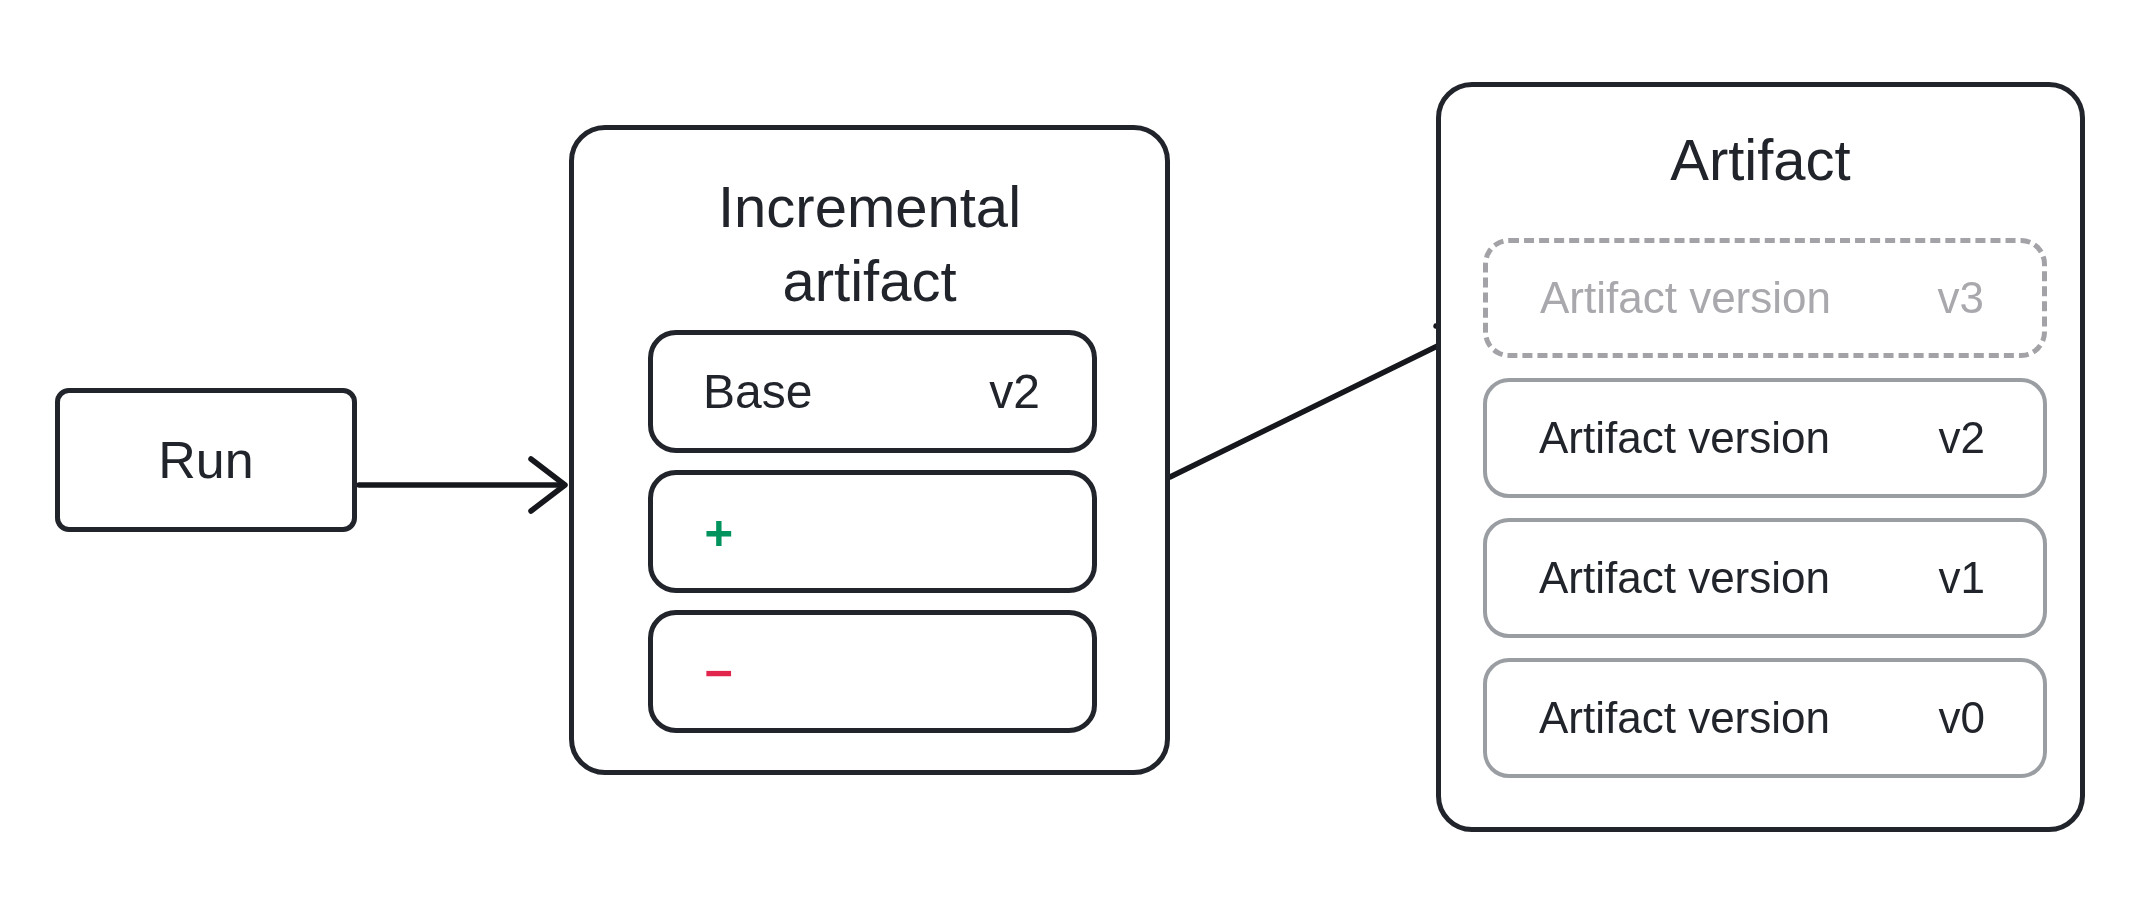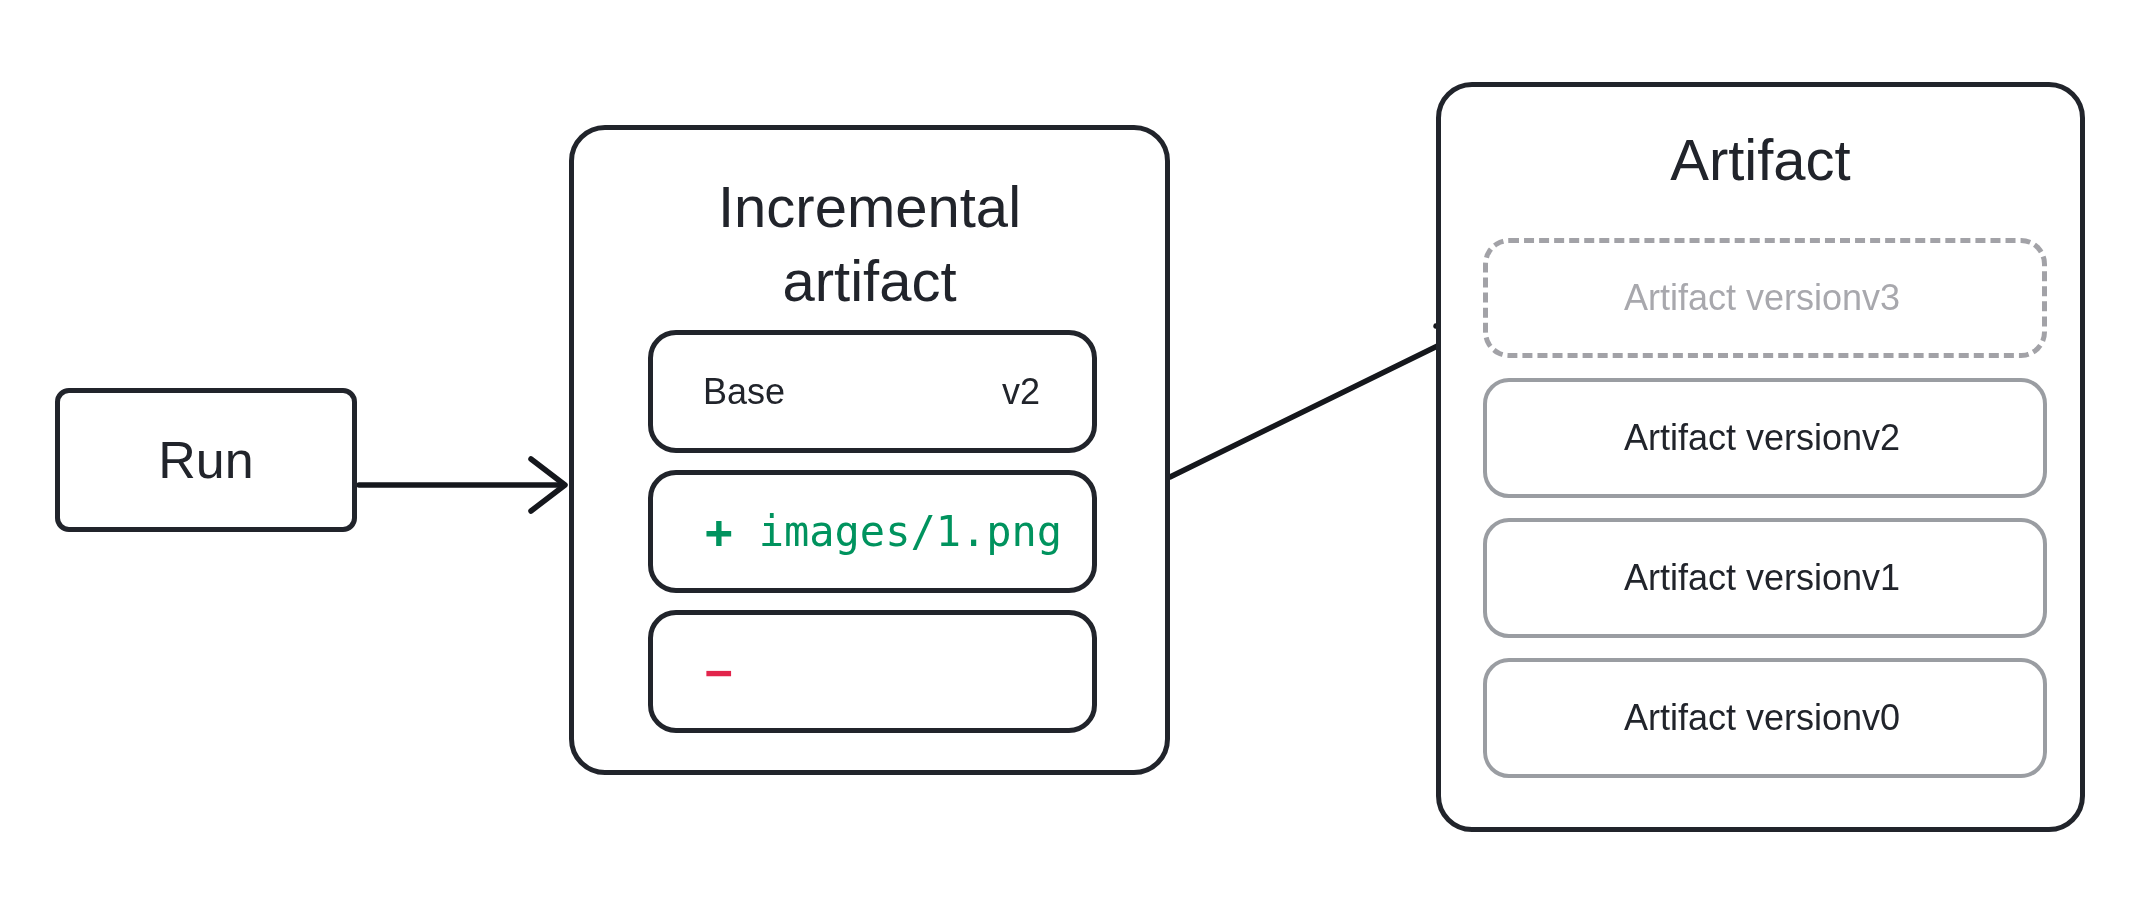--- a/index.html
+++ b/index.html
@@ -51,21 +51,21 @@
     box-sizing: border-box;
     background: #ffffff;
     display: flex; align-items: center;
   }
   
   .incremental-node .inner-row {
     left: 74px; width: 449px; height: 123px;
     border: 5px solid #21242B;
     border-radius: 28px;
   }
-  .row-base { top: 200px; justify-content: space-between; padding: 0 52px 0 50px; font-size: 36px; }
+  .row-base { top: 200px; justify-content: space-between; padding: 0 52px 0 50px; font-size: 48px; }
   .row-added { top: 340px; }
   .row-removed { top: 480px; }
   .diff-row {
     font-family: "DejaVu Sans Mono", "Liberation Mono", monospace;
     font-size: 42px;
     padding-left: 52px;
   }
   .diff-sign {
     font-weight: 700;
     font-size: 46px;
@@ -75,23 +75,23 @@
   .row-removed, .row-removed .diff-sign { color: #E2254C; }
   
   .artifact-node {
     left: 1436px; top: 82px;
     width: 649px; height: 750px;
     border-radius: 36px;
   }
   .artifact-node .inner-row {
     left: 42px; width: 564px; height: 120px;
     border-radius: 26px;
-    justify-content: center;
+    justify-content: space-between;
     padding: 0 58px 0 52px;
-    font-size: 36px;
+    font-size: 44px;
   }
   .version-pending {
     top: 151px;
     border: 5px dashed #A2A2A7;
     color: #A8A8AD;
   }
   .version-solid {
     border: 4px solid #9A9DA2;
     color: #21242B;
   }
@@ -139,21 +139,20 @@
       <div>artifact</div>
     </div>
 
     <div class="inner-row row-base">
       <span>Base</span>
       <span>v2</span>
     </div>
 
     <div class="inner-row diff-row row-added">
       <span class="diff-sign">+</span>
-      <span>images/1.png</span>
     </div>
 
     <div class="inner-row diff-row row-removed">
       <span class="diff-sign">−</span>
     </div>
   </div>
 
   <div class="node artifact-node">
     <div class="panel-title">Artifact</div>
 

